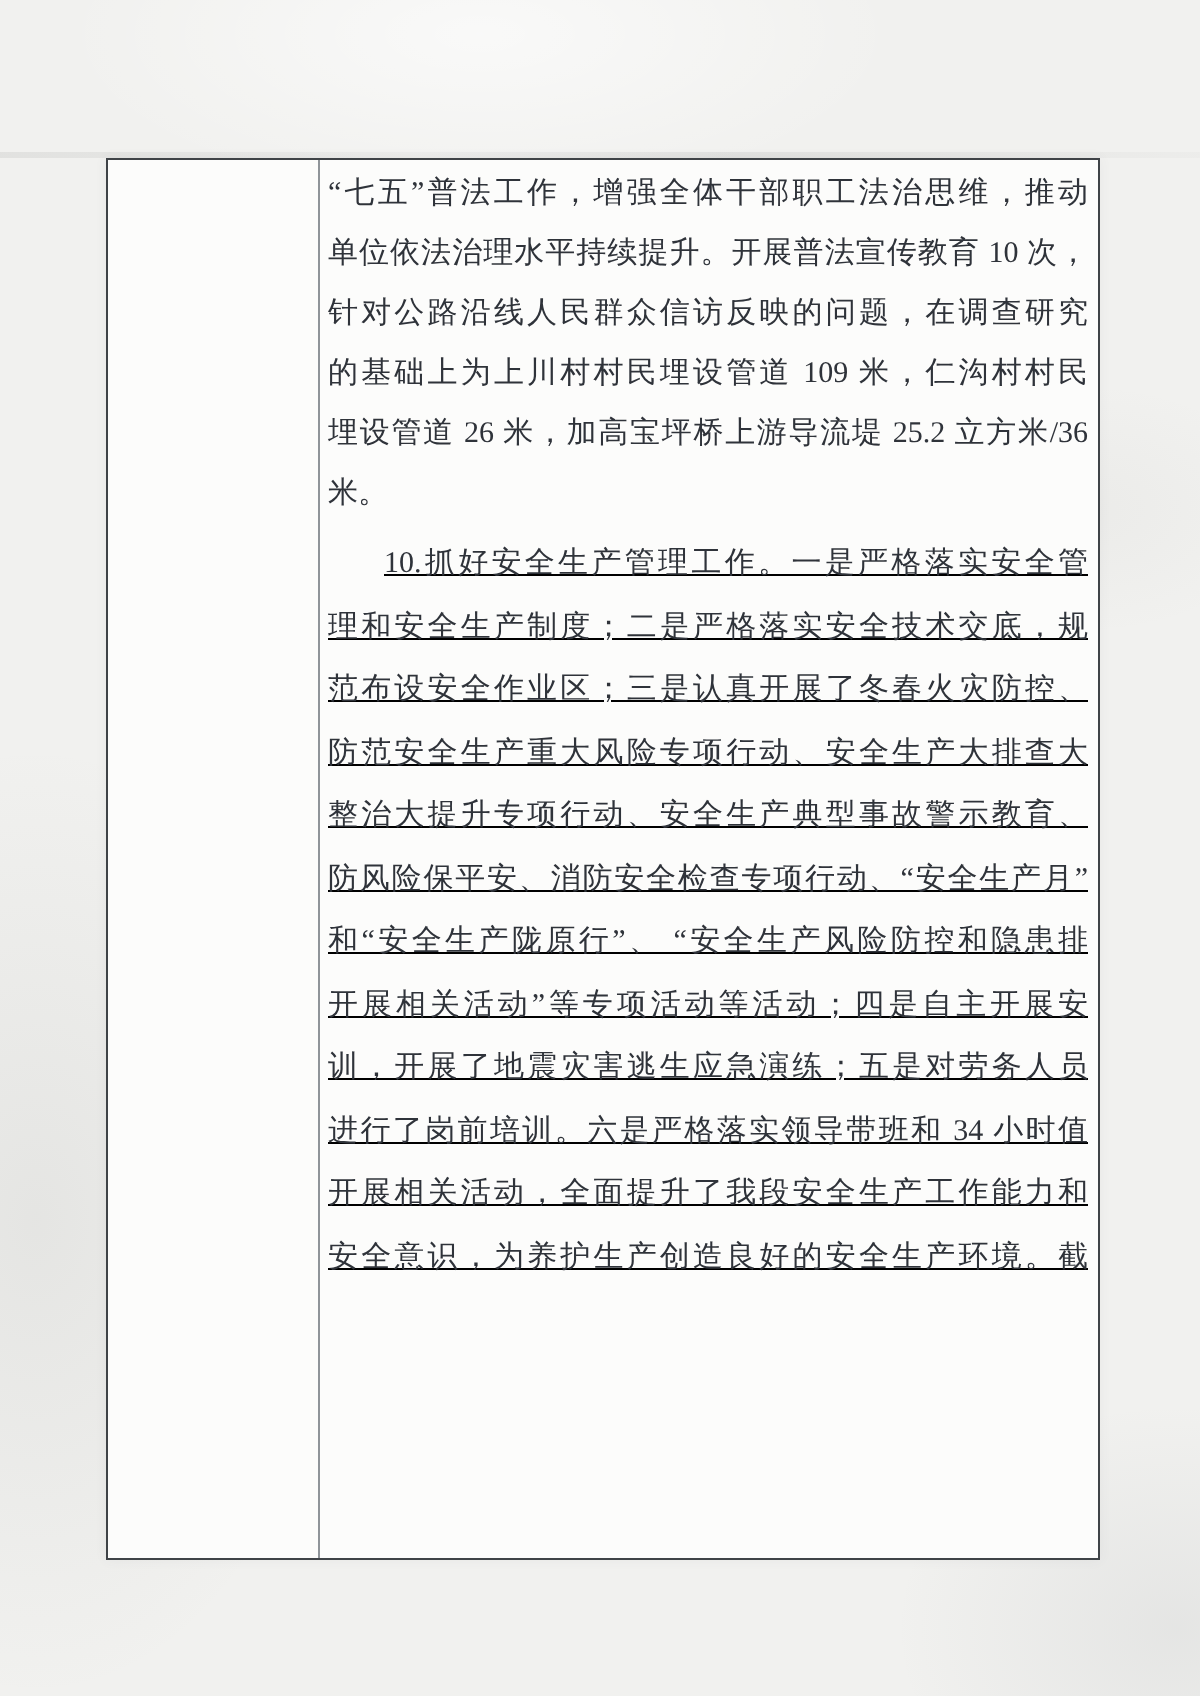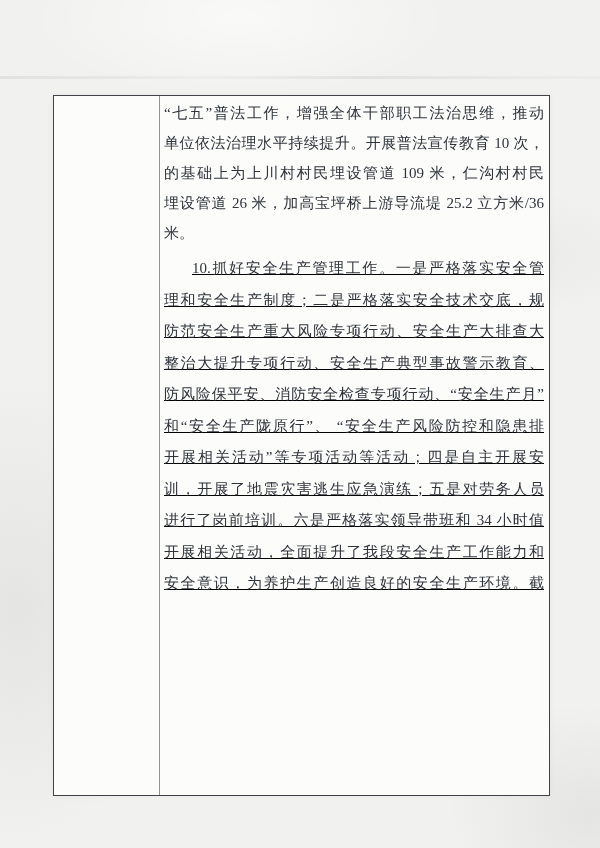--- a/index.html
+++ b/index.html
@@ -28,21 +28,21 @@
   }
   .scan-streak {
     position: absolute;
     left: 0; right: 0; top: 76px; height: 3px;
     background: linear-gradient(90deg,
       var(--artifact) 0%, rgba(130,132,130,0.05) 35%,
       var(--artifact) 60%, rgba(130,132,130,0.04) 100%);
   }
   .report-table {
     position: absolute;
-    left: 53px; top: 95px;
+    left: 53px; top: 79px;
     width: 497px; height: 701px;
     border: 1.5px solid var(--table-border);
     background: var(--paper);
     display: flex;
     box-shadow: 0 0 6px rgba(90,92,94,0.06);
   }
   .cell-left {
     width: 106px;
     border-right: 1px solid var(--divider);
   }
@@ -69,27 +69,29 @@
 
 <div class="page">
   <div class="scan-streak"></div>
   <div class="report-table">
     <div class="cell-left"></div>
     <div class="cell-content">
       <div id="paragraphs">
           <div class="paragraph p1">
             <div class="line">“七五”普法工作，增强全体干部职工法治思维，推动</div>
             <div class="line">单位依法治理水平持续提升。开展普法宣传教育 10 次，</div>
+            <div class="line">针对公路沿线人民群众信访反映的问题，在调查研究</div>
             <div class="line">的基础上为上川村村民埋设管道 109 米，仁沟村村民</div>
             <div class="line">埋设管道 26 米，加高宝坪桥上游导流堤 25.2 立方米/36</div>
             <div class="line para-end">米。</div>
           </div>
           <div class="paragraph p2">
             <div class="line indented">10.抓好安全生产管理工作。一是严格落实安全管</div>
             <div class="line">理和安全生产制度；二是严格落实安全技术交底，规</div>
+            <div class="line">范布设安全作业区；三是认真开展了冬春火灾防控、</div>
             <div class="line">防范安全生产重大风险专项行动、安全生产大排查大</div>
             <div class="line">整治大提升专项行动、安全生产典型事故警示教育、</div>
             <div class="line">防风险保平安、消防安全检查专项行动、“安全生产月”</div>
             <div class="line">和“安全生产陇原行”、 “安全生产风险防控和隐患排</div>
             <div class="line">开展相关活动”等专项活动等活动；四是自主开展安</div>
             <div class="line">训，开展了地震灾害逃生应急演练；五是对劳务人员</div>
             <div class="line">进行了岗前培训。六是严格落实领导带班和 34 小时值</div>
             <div class="line">开展相关活动，全面提升了我段安全生产工作能力和</div>
             <div class="line">安全意识，为养护生产创造良好的安全生产环境。截</div>
           </div>

